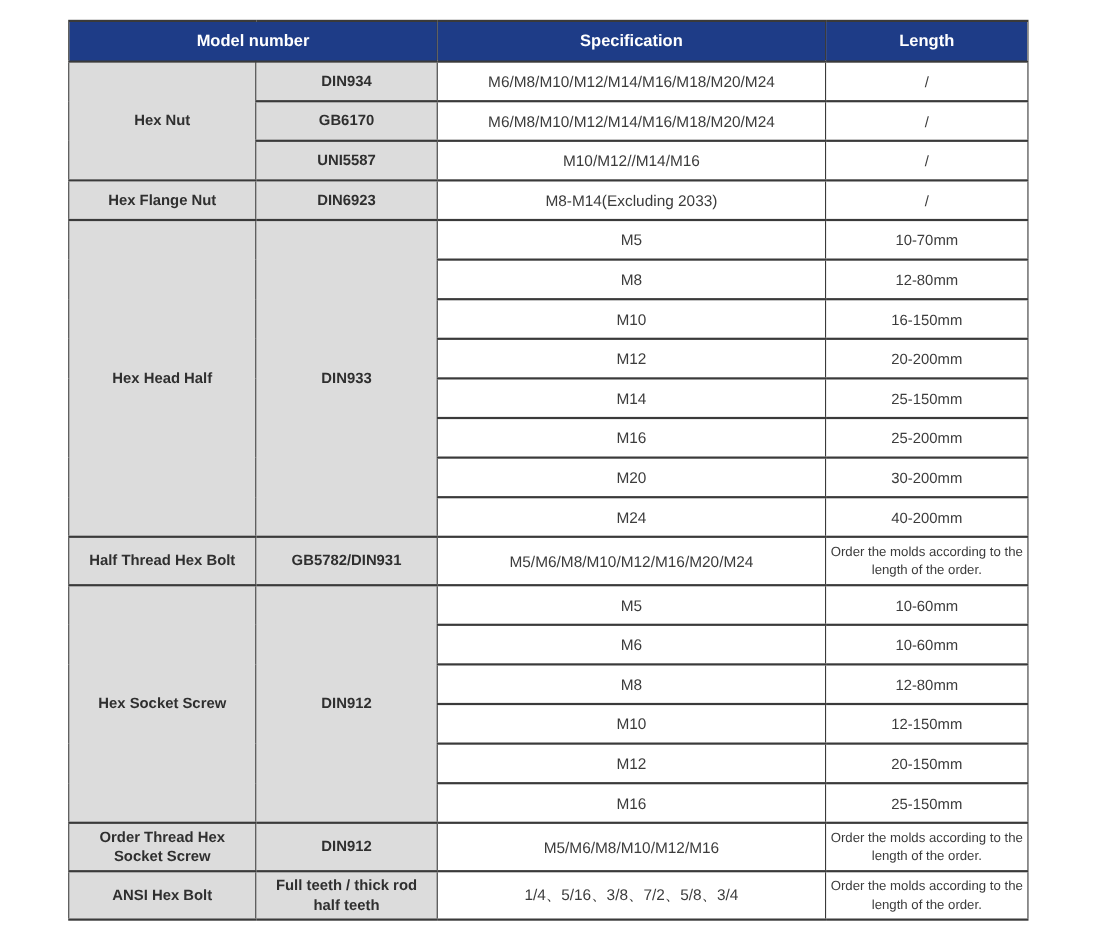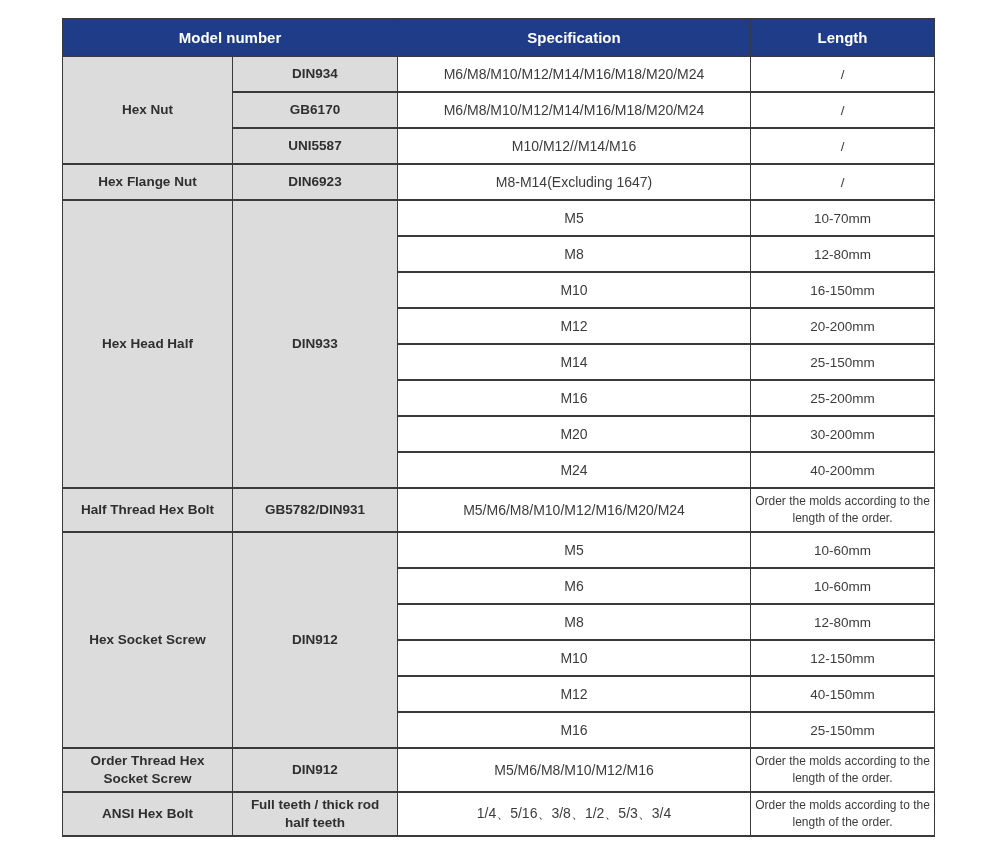--- a/index.html
+++ b/index.html
@@ -78,21 +78,21 @@
         <td class="len">/</td>
       </tr>
       <tr>
         <td class="standard">UNI5587</td>
         <td class="spec">M10/M12//M14/M16</td>
         <td class="len">/</td>
       </tr>
       <tr>
         <td class="model">Hex Flange Nut</td>
         <td class="standard">DIN6923</td>
-        <td class="spec">M8-M14(Excluding 1647)</td>
+        <td class="spec">M8-M14(Excluding 2033)</td>
         <td class="len">/</td>
       </tr>
       <tr>
         <td class="model" rowspan="8">Hex Head Half</td>
         <td class="standard" rowspan="8">DIN933</td>
         <td class="spec">M5</td>
         <td class="len">10-70mm</td>
       </tr>
       <tr>
         <td class="spec">M8</td>
@@ -141,33 +141,33 @@
       <tr>
         <td class="spec">M8</td>
         <td class="len">12-80mm</td>
       </tr>
       <tr>
         <td class="spec">M10</td>
         <td class="len">12-150mm</td>
       </tr>
       <tr>
         <td class="spec">M12</td>
-        <td class="len">40-150mm</td>
+        <td class="len">20-150mm</td>
       </tr>
       <tr>
         <td class="spec">M16</td>
         <td class="len">25-150mm</td>
       </tr>
       <tr class="tall">
         <td class="model">Order Thread Hex Socket Screw</td>
         <td class="standard">DIN912</td>
         <td class="spec">M5/M6/M8/M10/M12/M16</td>
         <td class="len-note">Order the molds according to the length of the order.</td>
       </tr>
       <tr class="tall">
         <td class="model">ANSI Hex Bolt</td>
         <td class="standard">Full teeth / thick rod half teeth</td>
-        <td class="spec">1/4、5/16、3/8、1/2、5/3、3/4</td>
+        <td class="spec">1/4、5/16、3/8、7/2、5/8、3/4</td>
         <td class="len-note">Order the molds according to the length of the order.</td>
       </tr>
     </tbody>
   </table>
 </div>
 
 </body></html>

